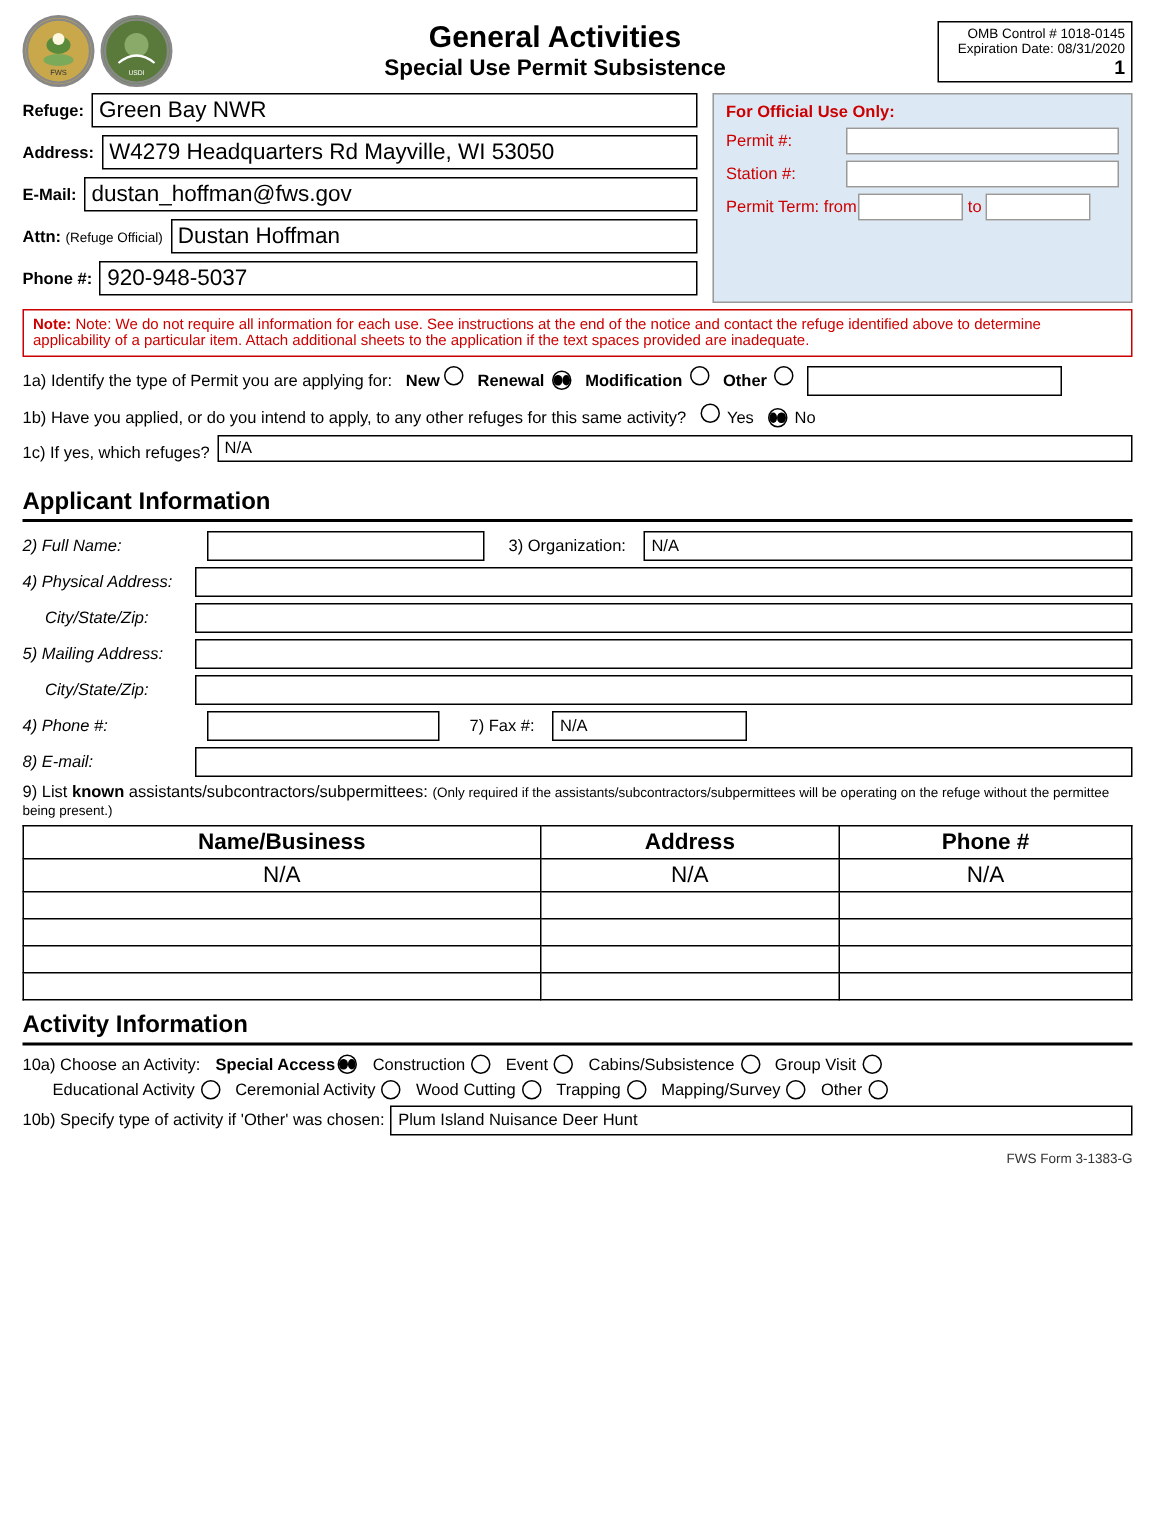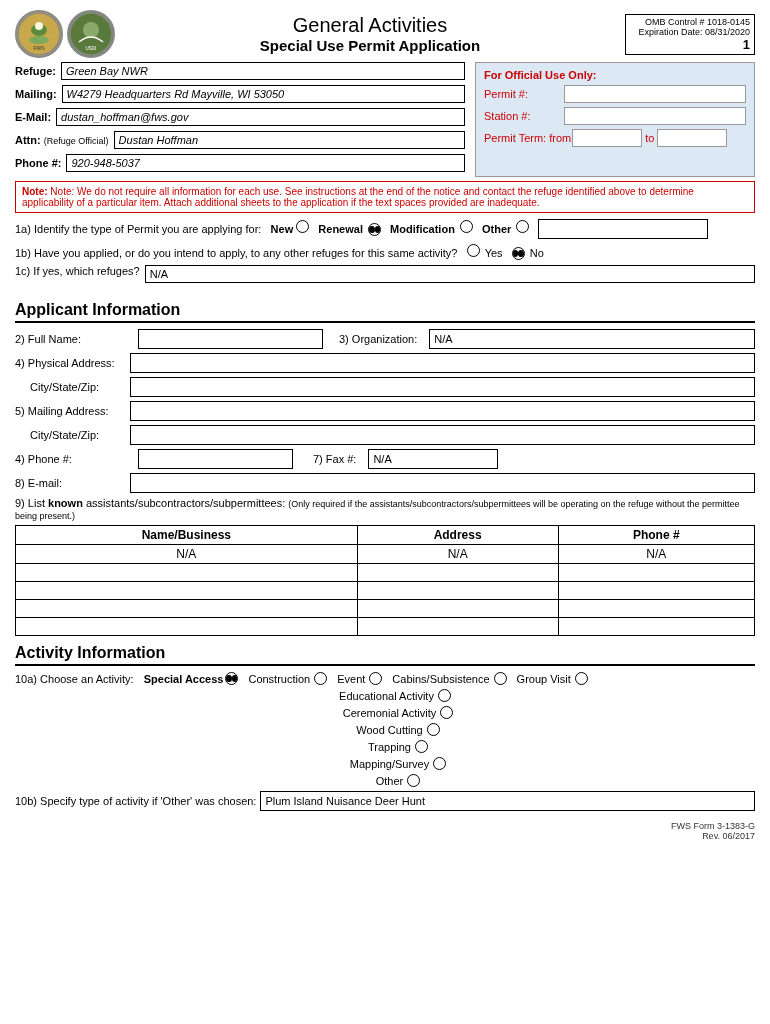--- a/index.html
+++ b/index.html
@@ -49,21 +49,21 @@
       font-size: 7px;
       color: #fff;
       text-align: center;
     }
     .header-title {
       flex: 1;
       text-align: center;
     }
     .header-title h1 {
       font-size: 20px;
-      font-weight: normal;
+      font-weight: bold;
     }
     .header-title h2 {
       font-size: 15px;
       font-weight: bold;
     }
     .header-omb {
       font-size: 9px;
       text-align: right;
       border: 1px solid #000;
       padding: 2px 4px;
@@ -90,24 +90,23 @@
     }
     .field-label {
       font-weight: bold;
       white-space: nowrap;
       margin-right: 5px;
       font-size: 11px;
     }
     .field-input {
       border: 1px solid #000;
       padding: 2px 4px;
-      font-size: 11px;
+      font-size: 15px;
       background: #fff;
       flex: 1;
-      font-style: italic;
     }
     .official-title {
       color: #c00;
       font-weight: bold;
       font-size: 11px;
       margin-bottom: 4px;
     }
     .official-row {
       display: flex;
       align-items: center;
@@ -188,20 +187,21 @@
     }
     .app-row {
       display: flex;
       align-items: center;
       margin-bottom: 4px;
       font-size: 11px;
     }
     .app-label {
       width: 115px;
       font-size: 11px;
+      font-style: italic;
     }
     .app-input {
       border: 1px solid #000;
       padding: 2px 4px;
       font-size: 11px;
       background: #fff;
       height: 20px;
     }
     .app-input-wide {
       flex: 1;
@@ -210,21 +210,21 @@
       display: flex;
       gap: 8px;
     }
     .two-col .app-label {
       white-space: nowrap;
     }
     .subcontractor-table {
       width: 100%;
       border-collapse: collapse;
       margin-bottom: 8px;
-      font-size: 12px;
+      font-size: 15px;
       padding-left: 46px;
     }
     .subcontractor-table th {
       border: 1px solid #000;
       padding: 2px 5px;
       background: #fff;
       font-weight: bold;
       text-align: center;
     }
     .subcontractor-table td {
@@ -251,21 +251,21 @@
       white-space: nowrap;
     }
     .footer-text {
       text-align: right;
       font-size: 9px;
       margin-top: 10px;
       color: #333;
     }
     .if-yes-row {
       display: flex;
-      align-items: flex-start;
+      align-items: flex-end;
       margin-bottom: 18px;
     }
     .if-yes-input {
       border: 1px solid #000;
       padding: 2px 4px;
       font-size: 11px;
       background: #fff;
       flex: 1;
     }
   </style>
@@ -287,38 +287,38 @@
       <svg width="44" height="44" viewBox="0 0 44 44">
         <circle cx="22" cy="22" r="21" fill="#5a7a3c" stroke="#888" stroke-width="1.5"></circle>
         <circle cx="22" cy="18" r="8" fill="#8aaa6a"></circle>
         <path d="M10 30 Q22 20 34 30" stroke="#fff" stroke-width="1.5" fill="none"></path>
         <text x="22" y="38" text-anchor="middle" font-size="4.5" fill="#fff">USDI</text>
       </svg>
     </div>
   </div>
   <div class="header-title">
     <h1>General Activities</h1>
-    <h2>Special Use Permit Application</h2>
+    <h2>Special Use Permit Subsistence</h2>
   </div>
   <div class="header-omb">
     <div>OMB Control # 1018-0145</div>
     <div>Expiration Date: 08/31/2020</div>
     <div style="font-size:13px;font-weight:bold;text-align:right;">1</div>
   </div>
 </div>
 
 <div class="top-fields">
 
   <div class="left-fields">
     <div class="field-row">
       <span class="field-label">Refuge:</span>
       <input class="field-input" value="Green Bay NWR" style="width: 280px;">
     </div>
     <div class="field-row">
-      <span class="field-label">Mailing:</span>
+      <span class="field-label">Address:</span>
       <input class="field-input" value="W4279 Headquarters Rd Mayville, WI 53050" style="width: 280px;">
     </div>
     <div class="field-row">
       <span class="field-label">E-Mail:</span>
       <input class="field-input" value="dustan_hoffman@fws.gov" style="width: 265px;">
     </div>
     <div class="field-row">
       <span class="field-label">Attn: <span style="font-weight:normal;font-size:9px;">(Refuge Official)</span></span>
       <input class="field-input" value="Dustan Hoffman" style="width: 230px;">
     </div>
@@ -488,21 +488,21 @@
     <span class="activity-item" style="margin-left:6px;">
       <span>Cabins/Subsistence</span>
       <span class="radio-circle" style="margin-left:2px;"></span>
     </span>
     <span class="activity-item" style="margin-left:6px;">
       <span>Group Visit</span>
       <span class="radio-circle" style="margin-left:2px;"></span>
     </span>
   </div>
 
-  <div class="activity-row" style="padding-left:20px;flex-direction:column;">
+  <div class="activity-row" style="padding-left:20px;">
     <span class="activity-item">
       <span>Educational Activity</span>
       <span class="radio-circle" style="margin-left:2px;"></span>
     </span>
     <span class="activity-item" style="margin-left:6px;">
       <span>Ceremonial Activity</span>
       <span class="radio-circle" style="margin-left:2px;"></span>
     </span>
     <span class="activity-item" style="margin-left:6px;">
       <span>Wood Cutting</span>
@@ -523,14 +523,13 @@
   </div>
 
   <div class="app-row">
     <span style="white-space:nowrap;margin-right:4px;">10b) Specify type of activity if 'Other' was chosen:</span>
     <input class="app-input app-input-wide" value="Plum Island Nuisance Deer Hunt" style="">
   </div>
 </div>
 
 <div class="footer-text">
   <div>FWS Form 3-1383-G</div>
-  <div>Rev. 06/2017</div>
 </div>
 
 </body></html>

